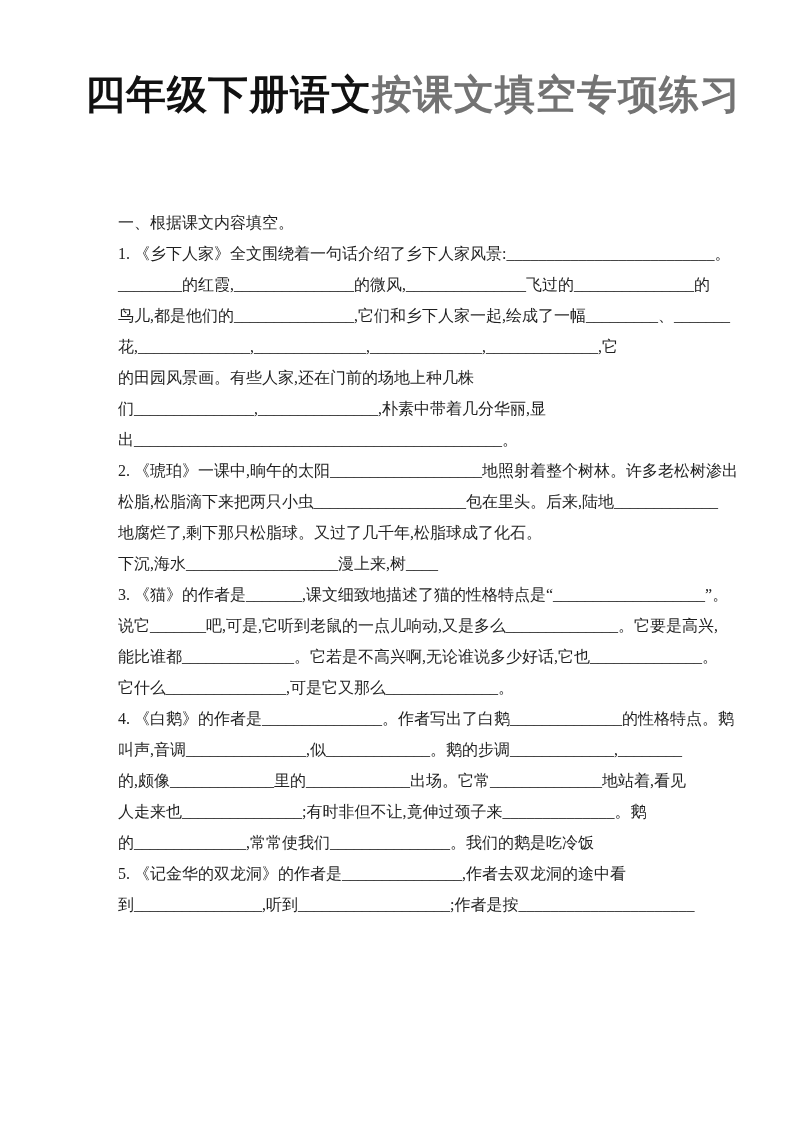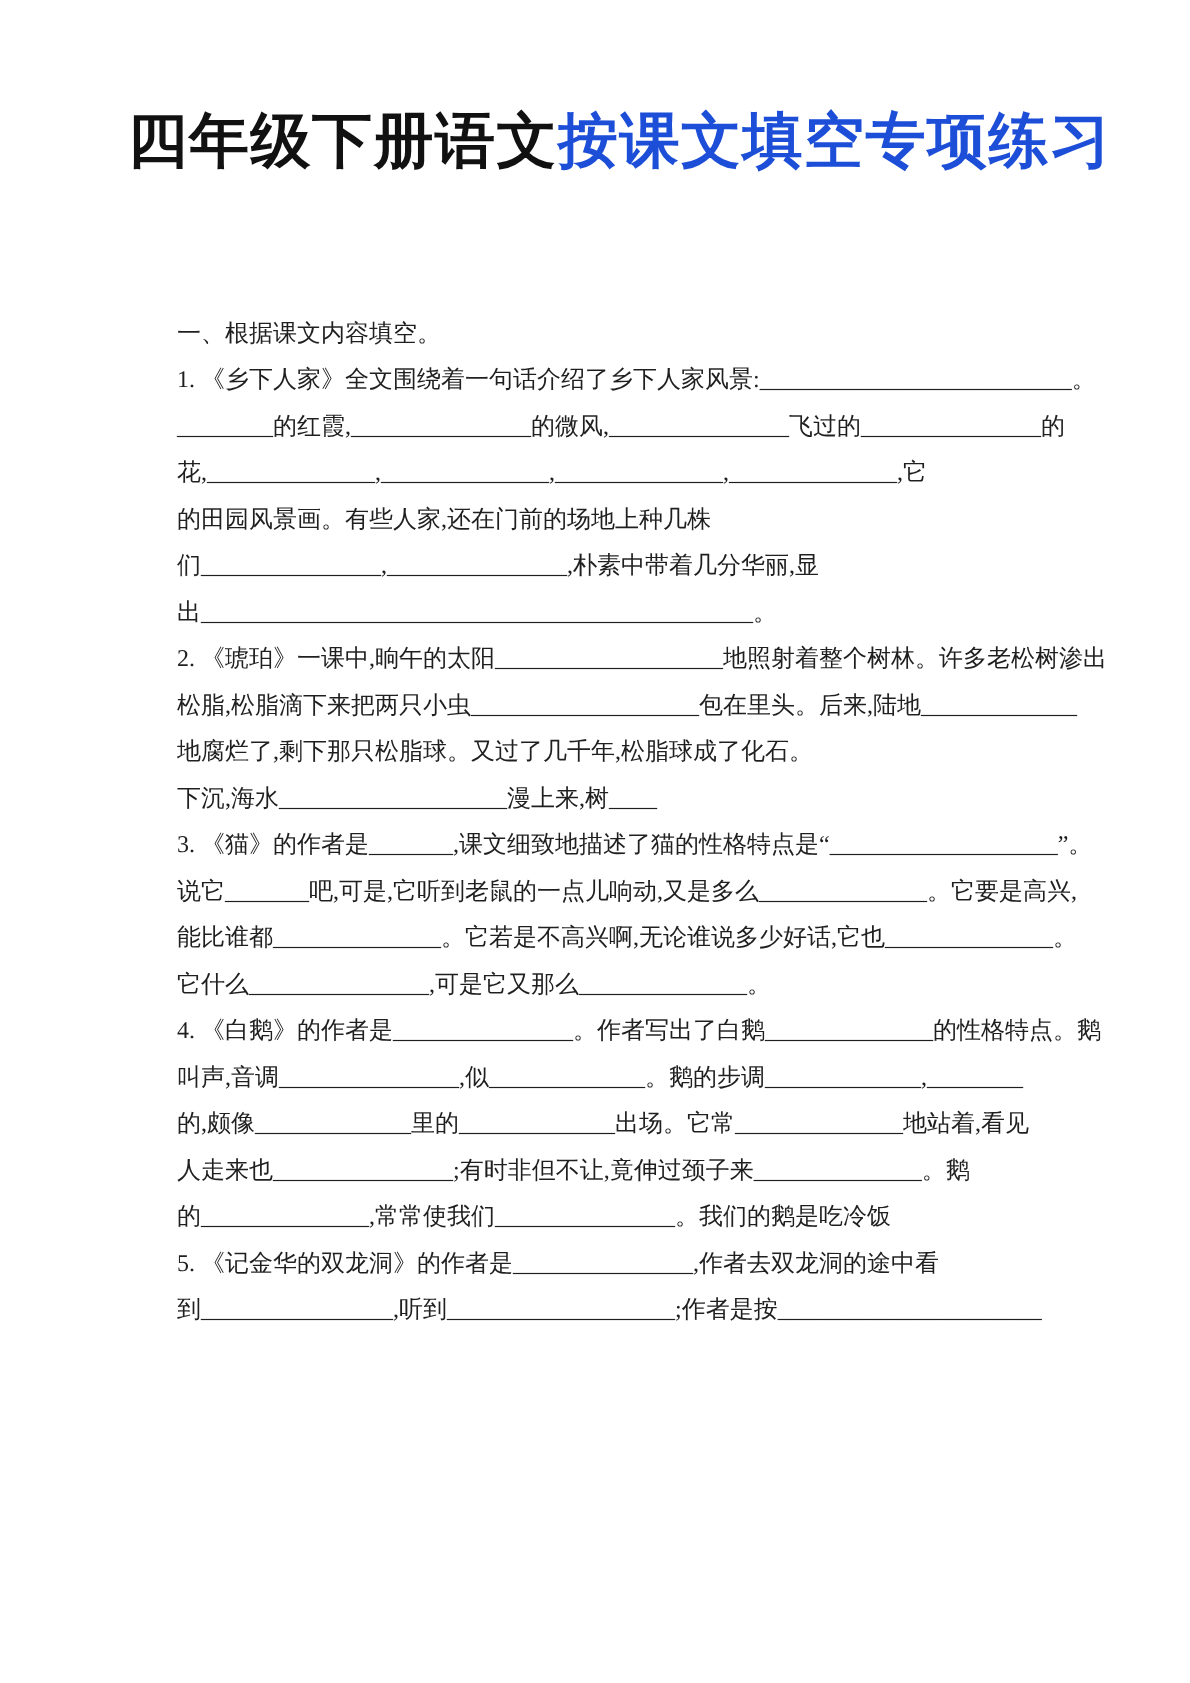--- a/index.html
+++ b/index.html
@@ -37,26 +37,27 @@
     line-height: 31px;
     height: 31px;
     white-space: nowrap;
     color: #1f1f1f;
   }
 </style>
 </head>
 <body>
 
 <div class="page">
-  <h1 class="title"><span>四年级下册语文</span><span class="red-part" style="color: #1d4ed8;">按课文填空专项练习</span></h1>
+  <h1 class="title"><span>四年级下册语文</span><span class="red-part" style="color: #737373;">按课文填空专项练习</span></h1>
 
   <div class="content">
     <div class="line">一、根据课文内容填空。</div>
     <div class="line">1. 《乡下人家》全文围绕着一句话介绍了乡下人家风景:__________________________。</div>
     <div class="line">________的红霞,_______________的微风,_______________飞过的_______________的</div>
+    <div class="line">鸟儿,都是他们的_______________,它们和乡下人家一起,绘成了一幅_________、_______</div>
     <div class="line">花,______________,______________,______________,______________,它</div>
     <div class="line">的田园风景画。有些人家,还在门前的场地上种几株</div>
     <div class="line">们_______________,_______________,朴素中带着几分华丽,显</div>
     <div class="line">出______________________________________________。</div>
     <div class="line">2. 《琥珀》一课中,晌午的太阳___________________地照射着整个树林。许多老松树渗出</div>
     <div class="line">松脂,松脂滴下来把两只小虫___________________包在里头。后来,陆地_____________</div>
     <div class="line">地腐烂了,剩下那只松脂球。又过了几千年,松脂球成了化石。</div>
     <div class="line">下沉,海水___________________漫上来,树____</div>
     <div class="line">3. 《猫》的作者是_______,课文细致地描述了猫的性格特点是“___________________”。</div>
     <div class="line">说它_______吧,可是,它听到老鼠的一点儿响动,又是多么______________。它要是高兴,</div>

